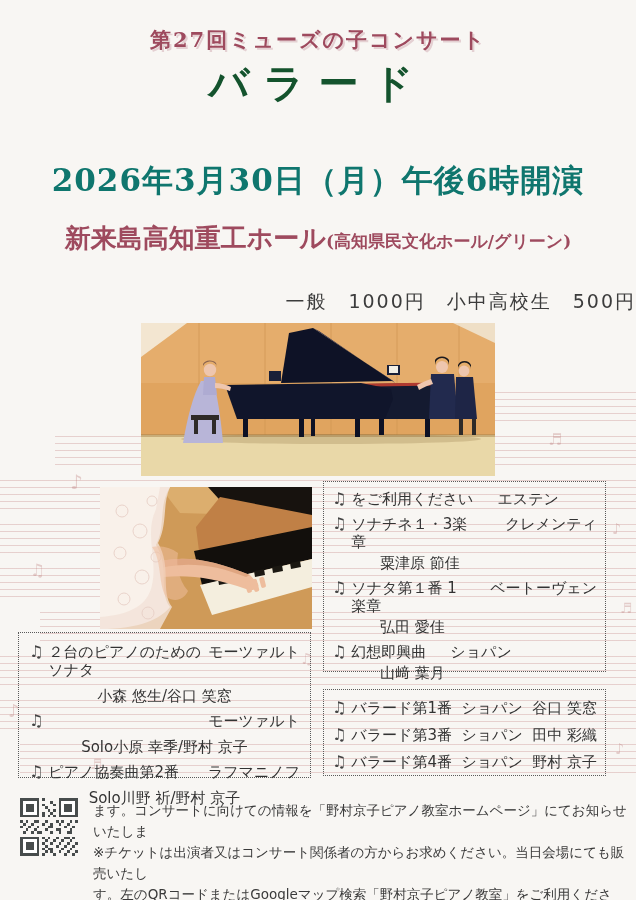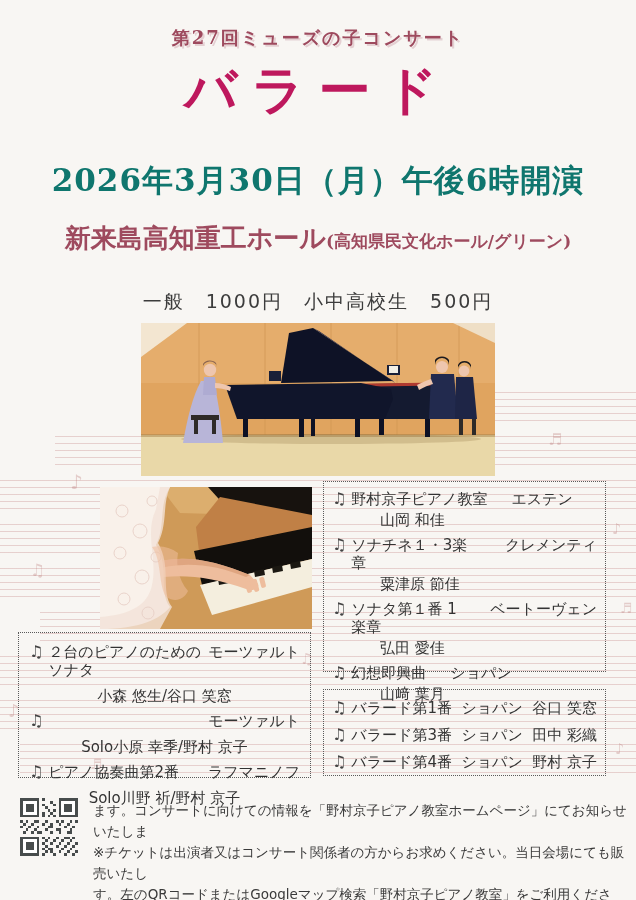--- a/index.html
+++ b/index.html
@@ -1,30 +1,30 @@
 <!DOCTYPE html>
 <html><head>
 <meta charset="utf-8">
 <style>
   html,body{margin:0;padding:0;}
   body{width:636px;height:900px;background:#efece8;font-family:"DejaVu Sans","Liberation Sans",sans-serif;}
   #flyer{position:relative;width:636px;height:900px;background:#f8f6f3;overflow:hidden;}
 
   
   .center{position:absolute;left:0;width:636px;text-align:center;}
-  .subtitle{top:26px;font-family:"DejaVu Serif","Liberation Serif",serif;font-size:18px;font-weight:bold;
+  .subtitle{top:26px;font-family:"DejaVu Serif","Liberation Serif",serif;font-size:21px;font-weight:bold;
             color:#9e4a5e;letter-spacing:2px;text-shadow:2px 2px 0 rgba(158,74,94,.22);}
-  .main-title{top:56px;font-family:Liberation Serif, serif;font-size:52px;font-weight:bold;
-            color:#be185d;letter-spacing:14px;}
+  .main-title{top:56px;font-family:Liberation Serif, serif;font-size:40px;font-weight:bold;
+            color:#14532d;letter-spacing:14px;}
   .date-line{top:160px;font-family:"DejaVu Serif","Liberation Serif",serif;font-size:31px;font-weight:bold;
             color:#0f766e;letter-spacing:1px;}
   .venue-line{top:221px;font-family:"DejaVu Serif","Liberation Serif",serif;font-size:26px;font-weight:bold;
             color:#9e4a5e;}
   .venue-note{font-size:17px;}
-  .price-line{top:289px;font-size:19px;color:#3c3c3c;letter-spacing:2px;}
+  .price-line{top:289px;font-size:19px;color:#3c3c3c;letter-spacing:2px;text-align:right;}
 
   
   .staff{position:absolute;height:29px;
          background:repeating-linear-gradient(to bottom, rgba(190,120,120,.30) 0 1px, transparent 1px 7px);}
   .wnote{position:absolute;color:rgba(180,105,105,.30);pointer-events:none;}
 
   
   .photo{position:absolute;overflow:hidden;}
   #stage-photo{left:141px;top:323px;width:354px;height:153px;}
   #closeup-photo{left:100px;top:487px;width:212px;height:142px;}
@@ -184,24 +184,23 @@
         <circle cx="52" cy="14" r="5"></circle>
           <circle cx="56" cy="70" r="5"></circle>
       </g>
       <path d="M52,60 C62,74 58,96 66,110 C76,116 84,112 88,104 C78,92 76,78 78,66 C70,60 60,58 52,60 Z" fill="#eebd9d" opacity="0.55"></path>
     </svg>
   </div>
 
   <div class="pbox" id="rbox1">
     <div class="song-row">
       <span class="note-ic">♫</span>
-      <span>野村京子ピアノ教室</span>
+      <span>をご利用ください</span>
       <span class="comp">エステン</span>
     </div>
-    <div class="perf">山岡 和佳</div>
     <div class="song-row">
       <span class="note-ic">♫</span>
       <span>ソナチネ１・3楽章</span>
       <span class="comp">クレメンティ</span>
     </div>
     <div class="perf">粟津原 節佳</div>
     <div class="song-row">
       <span class="note-ic">♫</span>
       <span>ソナタ第１番 1楽章</span>
       <span class="comp">ベートーヴェン</span>

